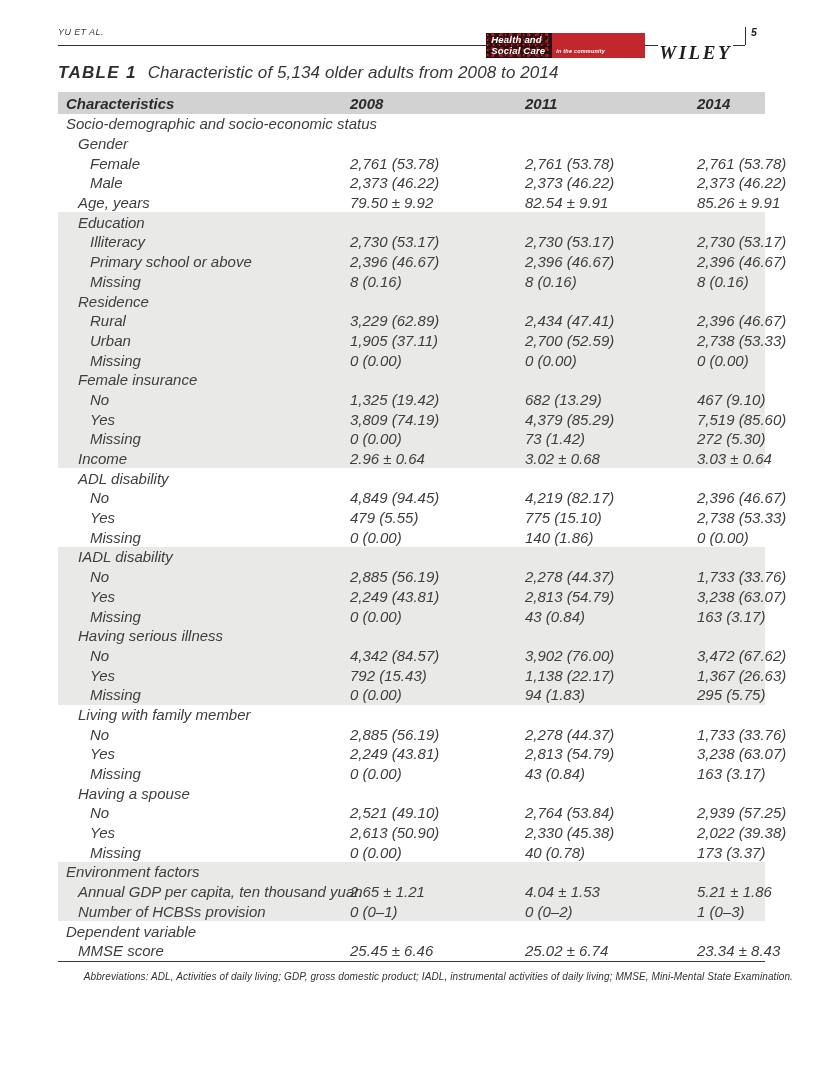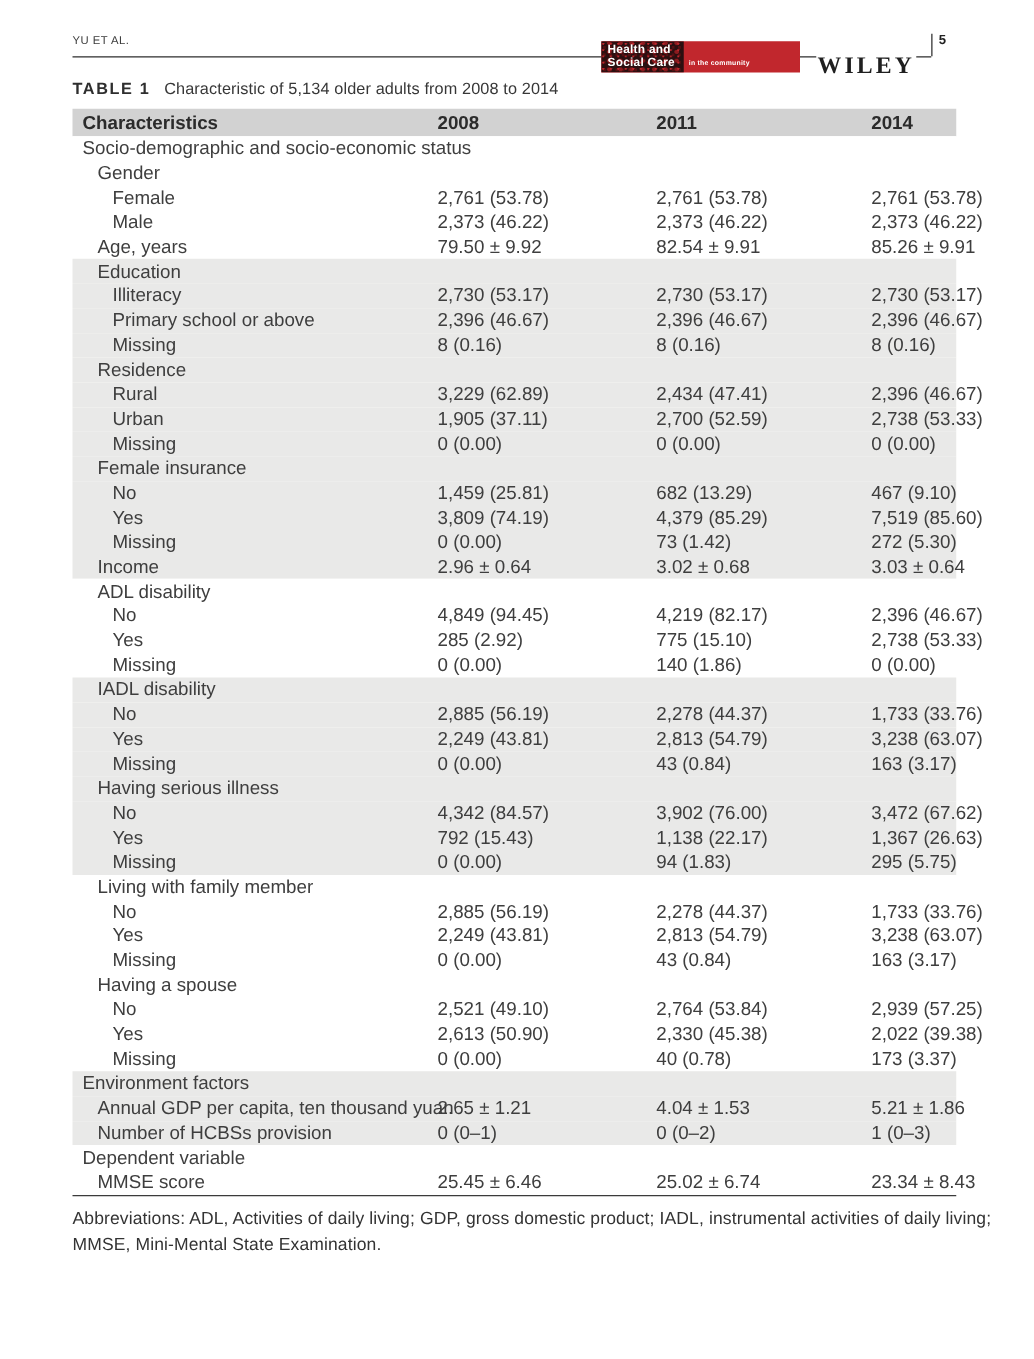--- a/index.html
+++ b/index.html
@@ -4,21 +4,21 @@
 <style>
   * { margin:0; padding:0; box-sizing:border-box; }
   html,body { background:#ffffff; }
   body {
     width:827px; height:1087px;
     font-family:"Liberation Sans", sans-serif;
     color:#3e3e3e;
     position:relative;
     overflow:hidden;
   }
-  .page { position:relative; width:827px; height:935px; }
+  .page { position:relative; width:827px; height:935px;font-style:italic; }
 
   
   .pg-header { position:relative; height:60px; }
   .running-head {
     position:absolute; left:58px; top:27px;
     font-size:9px; letter-spacing:0.4px; color:#3a3a3a;
   }
   .header-line {
     position:absolute; left:58px; right:62px; top:33px; height:25px;
     display:flex; align-items:center;
@@ -55,21 +55,21 @@
   .wiley {
     font-family:"Liberation Serif", serif;
     font-size:19px; font-weight:600; letter-spacing:2.5px;
     color:#1f1f1f; line-height:1; padding:0 1px; white-space:nowrap;margin-top:14px;
   }
   .pagenum-block { position:relative; width:20px; height:25px; }
   .vbar { position:absolute; left:0; top:-6px; width:1.2px; height:18px; background:#2e2e2e; }
   .page-num { position:absolute; left:6px; top:-7px; font-size:10.5px; font-weight:bold; color:#222; }
 
   
-  .table-caption { margin:3px 0 0 58px; font-size:13px; color:#2e2e2e; }
+  .table-caption { margin:3px 0 0 58px; font-size:17px; color:#2e2e2e; }
   .tbl-label { font-weight:bold; letter-spacing:1.3px; margin-right:11px; }
   .tbl-title { letter-spacing:0.1px; color:#373737; }
 
   
   .datatable {
     margin:9px 0 0 58px;
     width:707px;
     border-bottom:1.5px solid #3b3b3b;
     font-size:15px;
   }
@@ -87,22 +87,23 @@
   .trow { height:19.7px; background:#ffffff; }
   .trow.shaded { background:var(--shaded-band, #e9e9e8); }
   .cell { white-space:nowrap; overflow:visible; }
   .lbl.lvl0 { padding-left:8px; }
   .lbl.lvl1 { padding-left:20px; }
   .lbl.lvl2 { padding-left:32px; }
 
   
   .footnote {
     margin:7px 0 0 58px; width:735px;
-    font-size:14px; line-height:1.5; color:#333333;
+    font-size:10px; line-height:1.5; color:#333333;
     letter-spacing:0.1px;
+    text-align:right;
   }
 </style>
 </head>
 <body>
 
 <div class="page">
 
   <header class="pg-header">
     <span class="running-head">YU ET AL.</span>
 
@@ -220,21 +221,21 @@
           <div class="cell val">0 (0.00)</div>
         </div>
         <div class="trow shaded">
           <div class="cell lbl lvl1">Female insurance</div>
           <div class="cell val"></div>
           <div class="cell val"></div>
           <div class="cell val"></div>
         </div>
         <div class="trow shaded">
           <div class="cell lbl lvl2">No</div>
-          <div class="cell val">1,459 (25.81)</div>
+          <div class="cell val">1,325 (19.42)</div>
           <div class="cell val">682 (13.29)</div>
           <div class="cell val">467 (9.10)</div>
         </div>
         <div class="trow shaded">
           <div class="cell lbl lvl2">Yes</div>
           <div class="cell val">3,809 (74.19)</div>
           <div class="cell val">4,379 (85.29)</div>
           <div class="cell val">7,519 (85.60)</div>
         </div>
         <div class="trow shaded">
@@ -256,21 +257,21 @@
           <div class="cell val"></div>
         </div>
         <div class="trow">
           <div class="cell lbl lvl2">No</div>
           <div class="cell val">4,849 (94.45)</div>
           <div class="cell val">4,219 (82.17)</div>
           <div class="cell val">2,396 (46.67)</div>
         </div>
         <div class="trow">
           <div class="cell lbl lvl2">Yes</div>
-          <div class="cell val">285 (2.92)</div>
+          <div class="cell val">479 (5.55)</div>
           <div class="cell val">775 (15.10)</div>
           <div class="cell val">2,738 (53.33)</div>
         </div>
         <div class="trow">
           <div class="cell lbl lvl2">Missing</div>
           <div class="cell val">0 (0.00)</div>
           <div class="cell val">140 (1.86)</div>
           <div class="cell val">0 (0.00)</div>
         </div>
         <div class="trow shaded">

